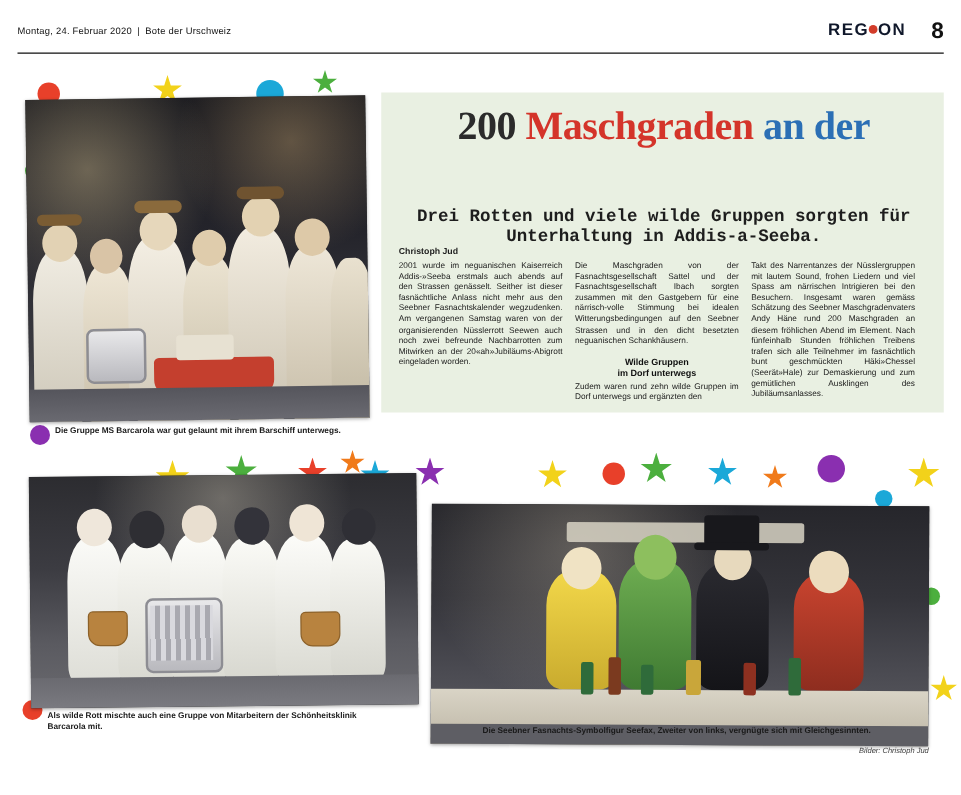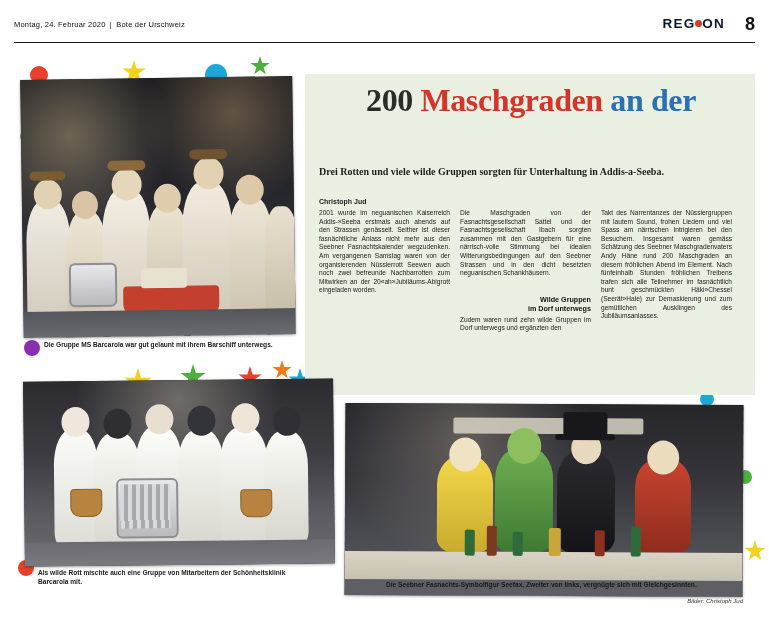--- a/index.html
+++ b/index.html
@@ -67,21 +67,21 @@
     font-weight: bold;
     color: #111;
   }
 
   
   #headline-block {
     position: absolute;
     left: 305px;
     top: 74px;
     width: 450px;
-    height: 321px;
+    height: 256px;
     background: #e9f0e2;
   }
   .headline {
     position: absolute;
     left: 14px;
     top: 8px;
     width: 424px;
     text-align: center;
     font-family: "Liberation Serif", serif;
     font-weight: bold;
@@ -90,24 +90,24 @@
     color: #2b2b2b;
     letter-spacing: -0.4px;
   }
   .headline .hl-red { color: #d4342a; }
   .headline .hl-blue { color: #2b6fb5; }
   .subhead {
     position: absolute;
     left: 14px;
     top: 92px;
     width: 424px;
-    text-align: left;
-    font-family: Liberation Serif, serif;
-    font-weight: bold;
-    font-size: 10px;
+    text-align: center;
+    font-family: Liberation Mono, monospace;
+    font-weight: bold;
+    font-size: 14px;
     color: #1d1d1d;
   }
   .byline {
     position: absolute;
     left: 14px;
     top: 124px;
     font-size: 7px;
     font-weight: bold;
     color: #1d1d1d;
   }
@@ -125,22 +125,22 @@
   #col1 { left: 14px; }
   #col2 { left: 155px; }
   #col3 { left: 296px; }
 
   .col .subhl {
     display: block;
     font-weight: bold;
     font-size: 7.2px;
     line-height: 9px;
     color: #111;
-    margin: 17px 0 3px 0;
-    text-align: right;
+    margin: 7px 0 3px 0;
+    text-align: center;
   }
 
   
   .photo {
     position: absolute;
     background: #2a2a2a;
     box-shadow: 0 1px 3px rgba(0,0,0,0.35);
     overflow: hidden;
   }
   #photo-top {

